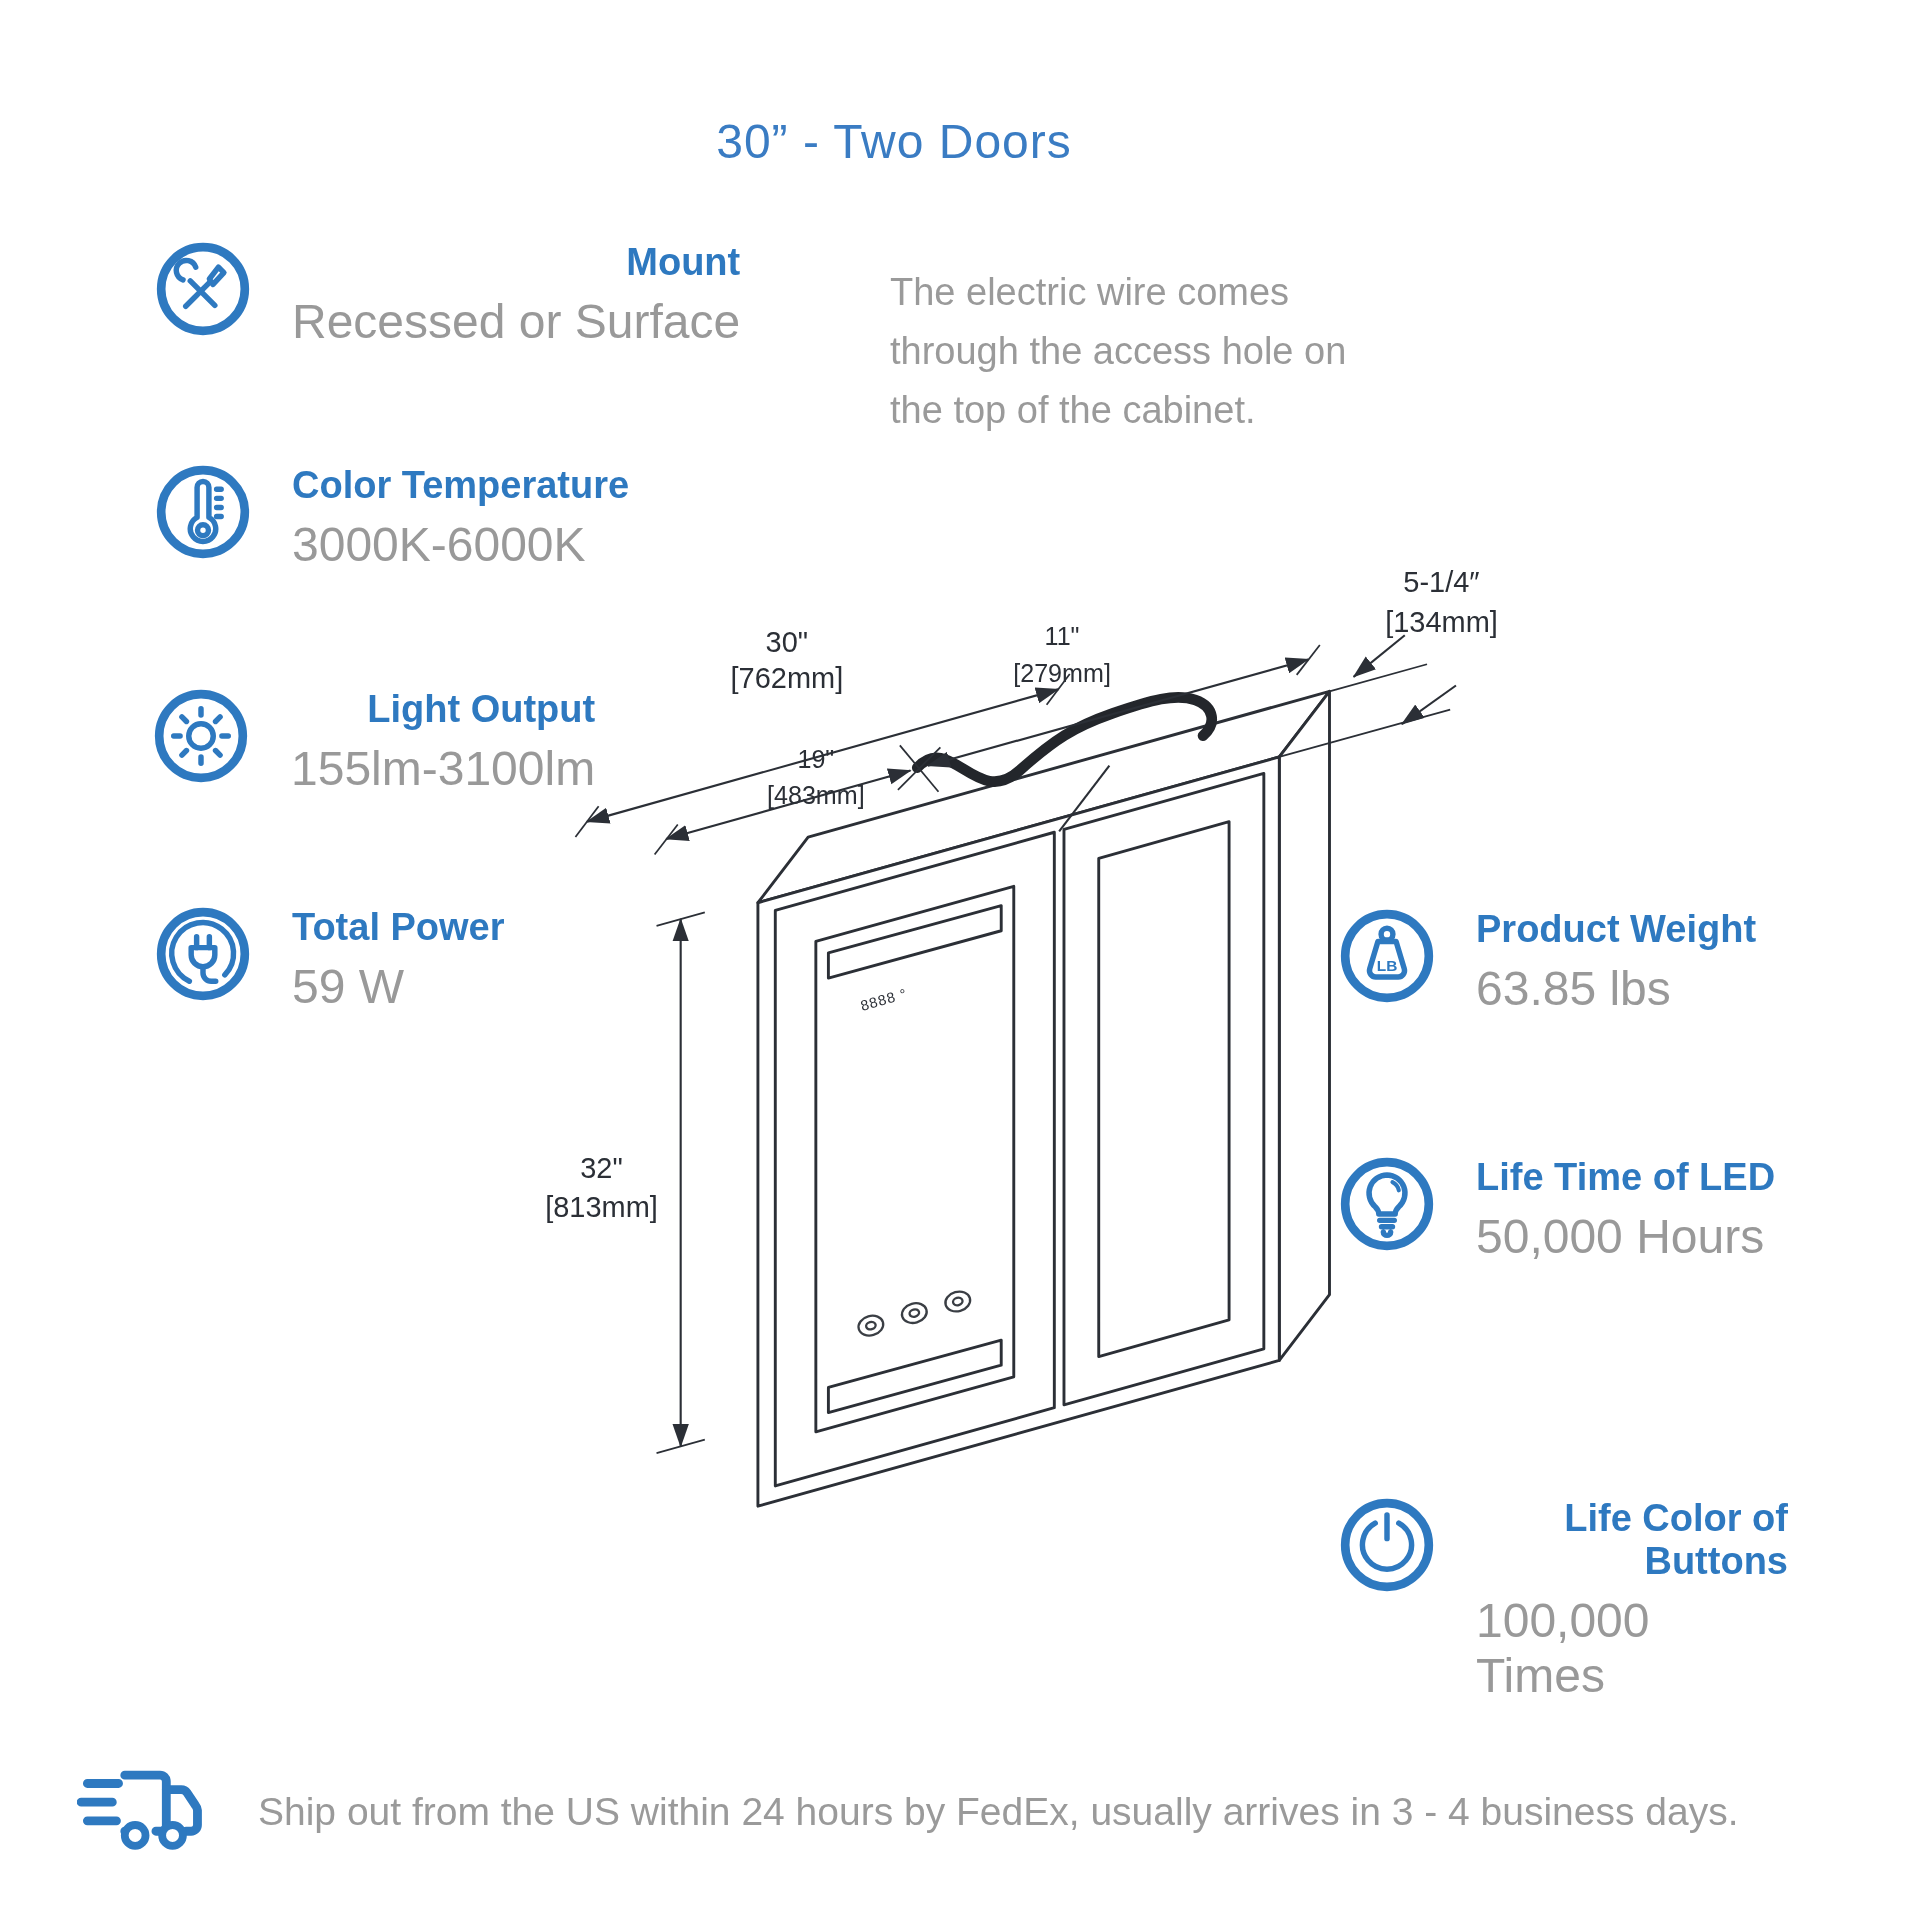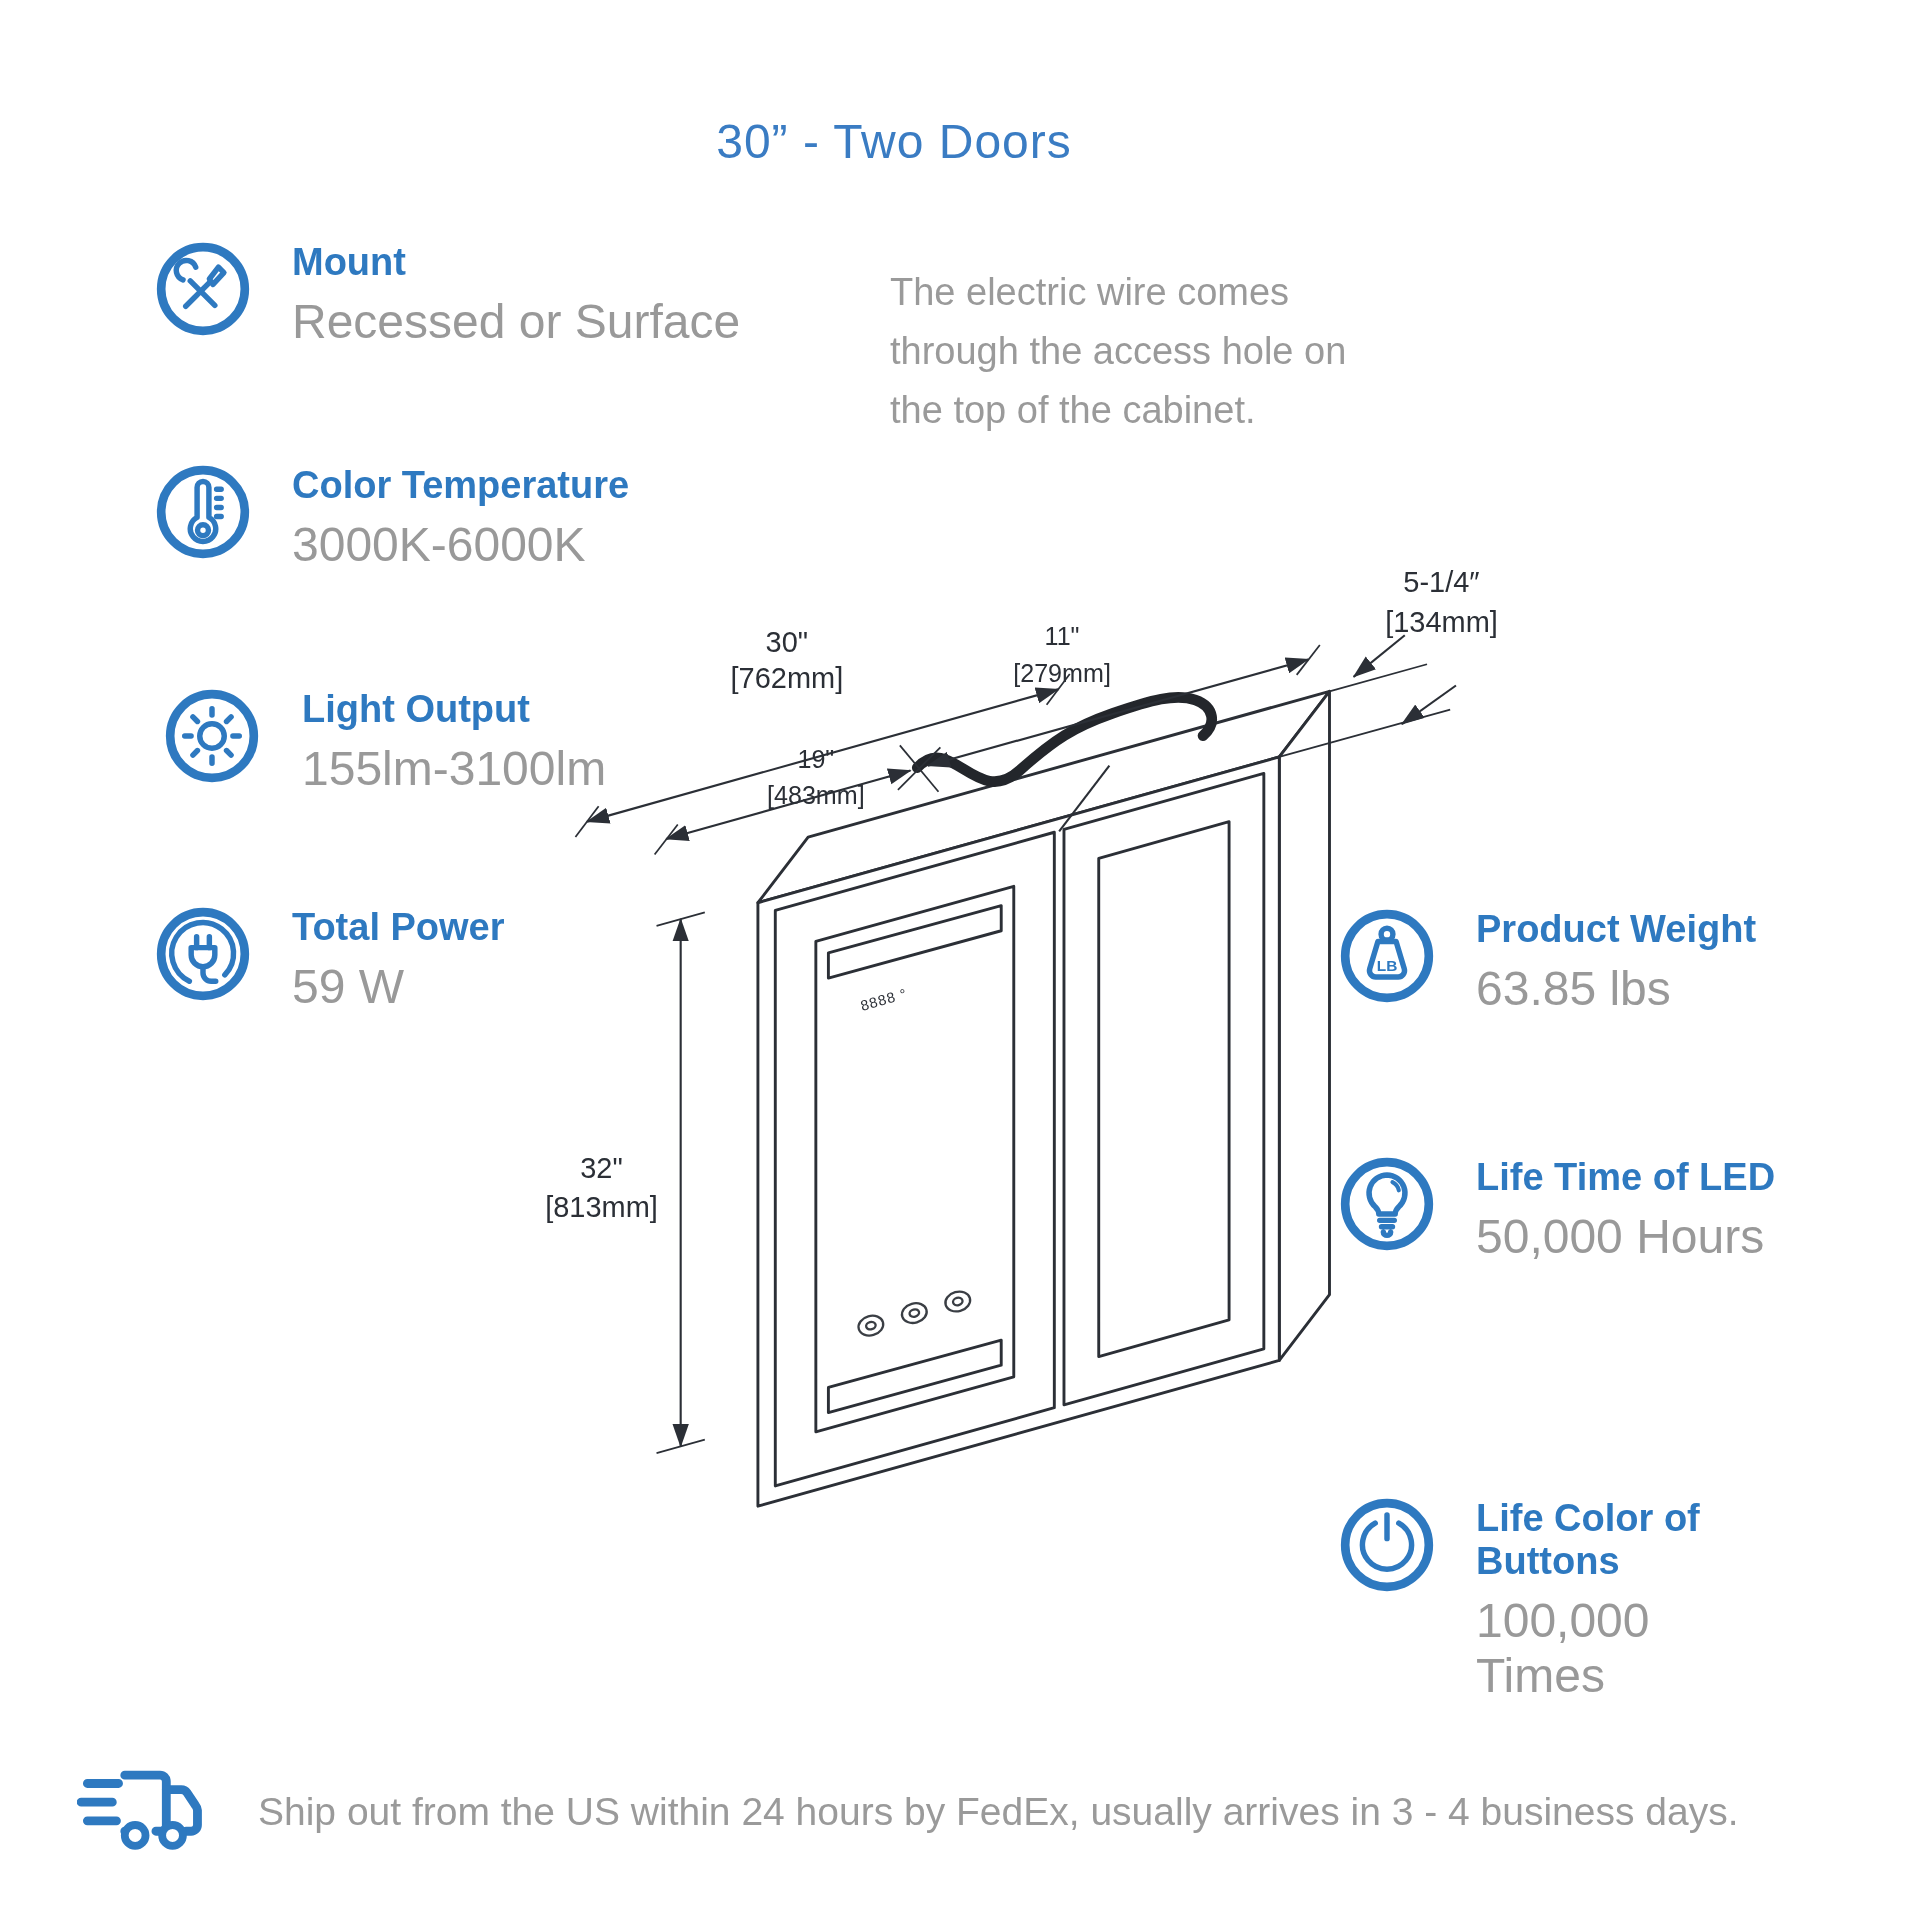--- a/index.html
+++ b/index.html
@@ -5,21 +5,21 @@
   html,body{margin:0;padding:0;background:#ffffff;}
   .page{position:relative;width:1788px;height:1931px;background:#fff;overflow:hidden;
         font-family:"Liberation Sans","DejaVu Sans",sans-serif;border-radius:24px;}
   .title{position:absolute;left:0;right:0;top:114px;text-align:center;margin:0;
          font-size:48px;font-weight:400;color:#3a7cc3;letter-spacing:1px;}
   .note{position:absolute;left:874px;top:247px;width:483px;margin:16px;
         font-size:38px;line-height:1.55;color:#9a9a9a;}
   .feat{position:absolute;display:flex;gap:39px;align-items:flex-start;}
   .feat .ic{width:100px;height:100px;flex:none;}
   .feat .ic svg{width:100px;height:100px;display:block;}
-  .feat h3{margin:1.9px 0 0;font-size:38px;font-weight:bold;color:#2e79c0;}
+  .feat h3{margin:1.9px 0 0;font-size:38px;font-weight:bold;color:#2e79c0;text-align:right;}
   .feat p{margin:9.7px 0 0;font-size:48px;color:#999999;}
   .ring{fill:none;stroke:#2e79c0;stroke-width:9.5px;}
   .g{fill:none;stroke:#2e79c0;stroke-width:6px;stroke-linecap:round;stroke-linejoin:round;}
   .etl{position:absolute;left:1668px;top:81px;width:185px;}
   .etl svg{display:block;width:185px;height:239px;}
   .drawing{position:absolute;left:0;top:0;width:1931px;height:1931px;}
   .drawing .cab{fill:#ffffff;stroke:#2b2f36;stroke-width:3px;stroke-linejoin:round;}
   .drawing .thin{fill:none;stroke:#2b2f36;stroke-width:2.2px;}
   .drawing .tick{fill:none;stroke:#2b2f36;stroke-width:1.8px;}
   .drawing .wire{fill:none;stroke:#23262b;stroke-width:11px;stroke-linecap:round;}
@@ -68,21 +68,21 @@
           <path d="M70 30 h5 M70 40 h5 M70 50 h5 M70 60 h5"></path>
         </g>
       </svg>
     </span>
     <div>
       <h3>Color Temperature</h3>
       <p>3000K-6000K</p>
     </div>
   </div>
 
-  <div class="feat" style="left:162px;top:686px;gap:40px;">
+  <div class="feat" style="left:151px;top:686px;gap:40px;">
     <span class="ic">
       <svg viewBox="0 0 110 110">
         <circle class="ring" cx="55" cy="55" r="46"></circle>
         <g class="g" stroke-width="7.5">
           <circle cx="55" cy="55" r="13.5"></circle>
           <path d="M55 25 v7 M55 78 v7 M25 55 h7 M78 55 h7 M34 34 l5 5 M71 71 l5 5 M34 76 l5 -5 M71 39 l5 -5"></path>
         </g>
       </svg>
     </span>
     <div>

